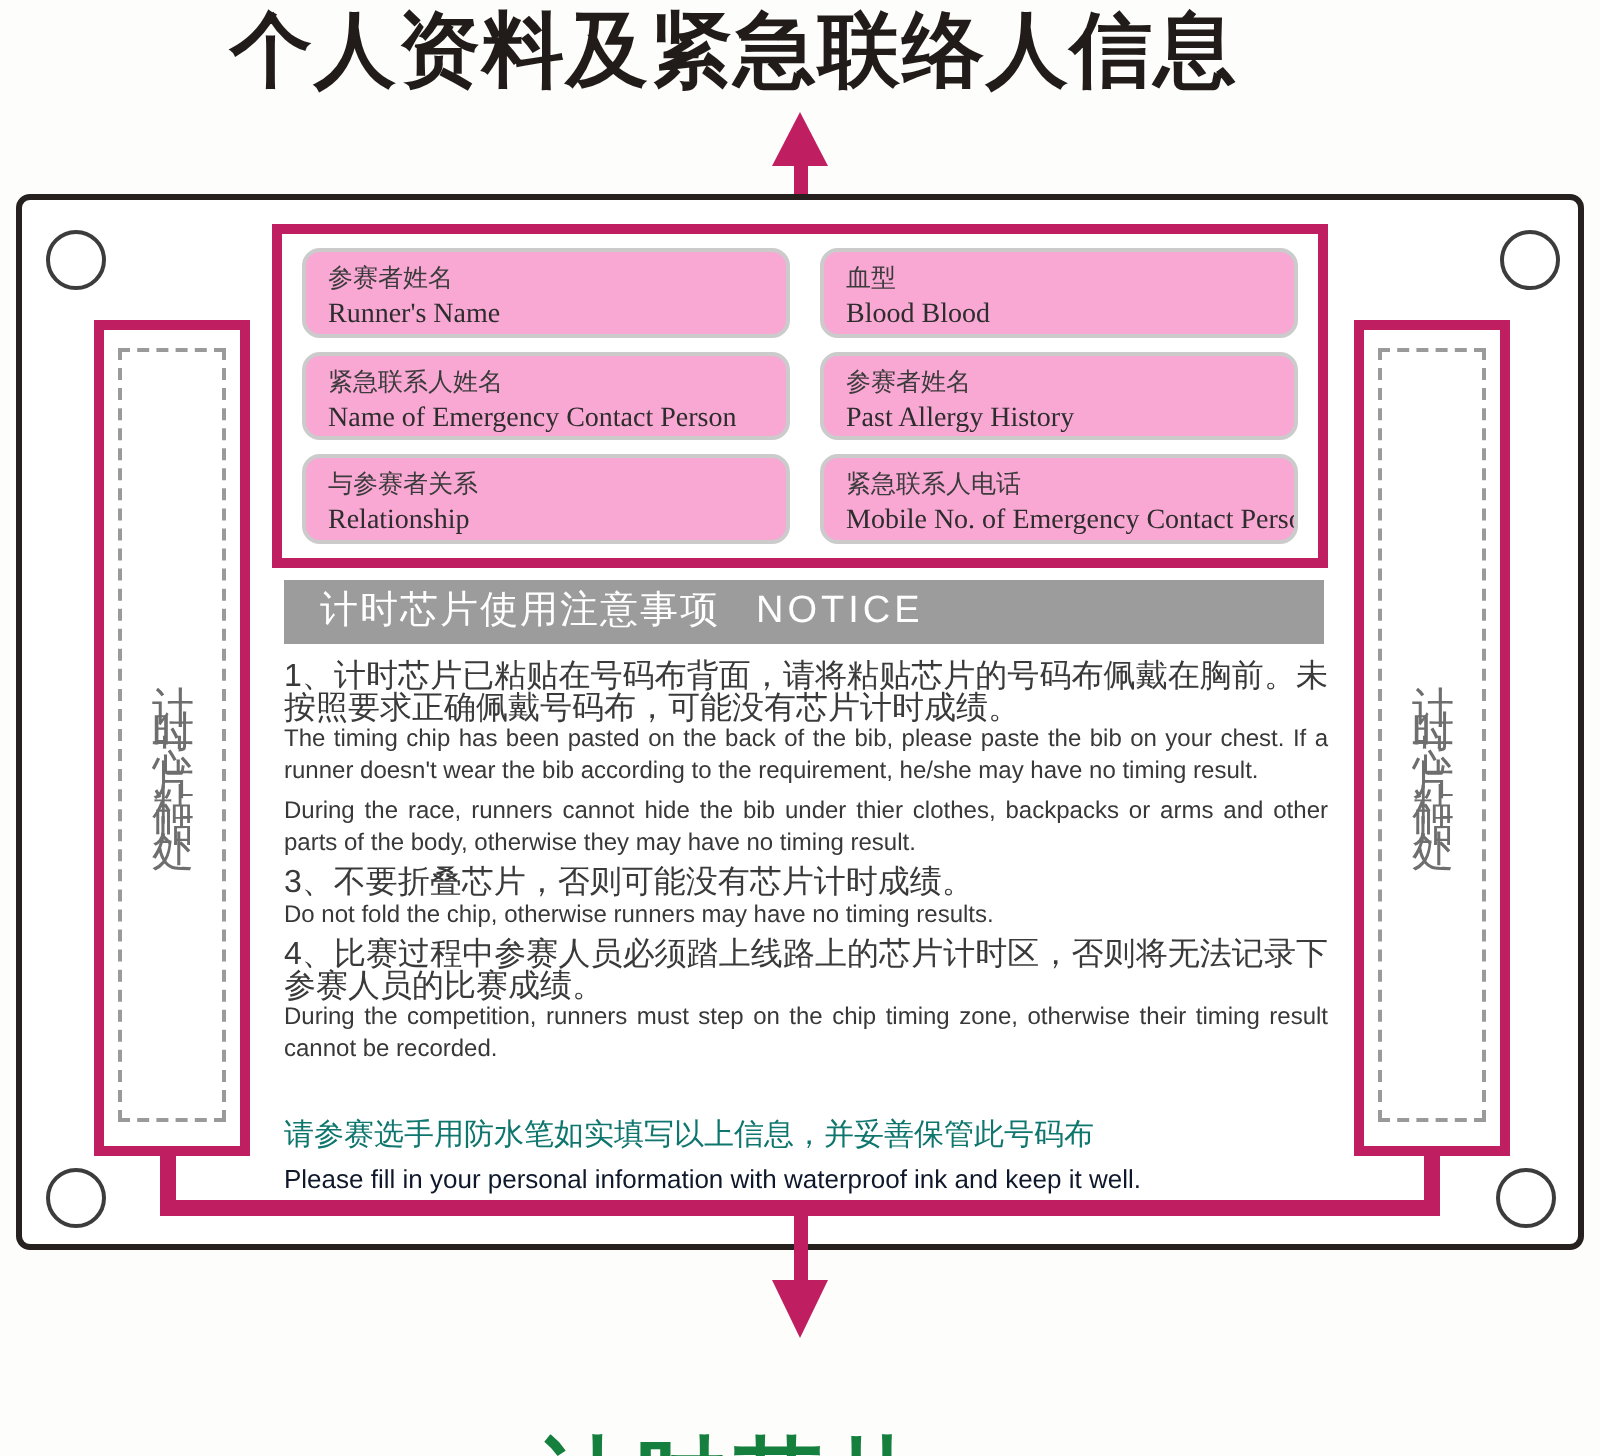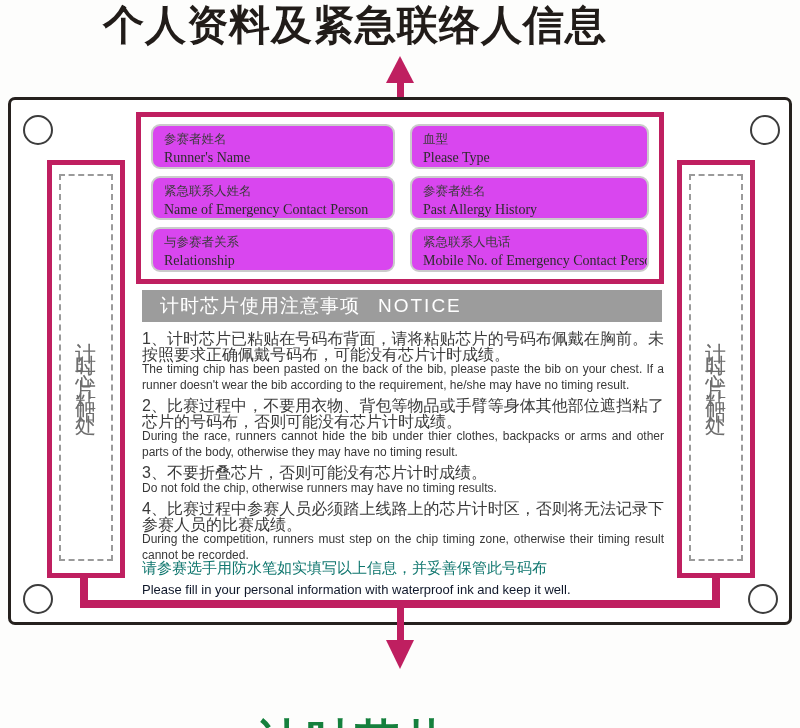--- a/index.html
+++ b/index.html
@@ -1,21 +1,21 @@
 <!DOCTYPE html>
 <html><head>
 <meta charset="utf-8">
 <style>
   html,body{margin:0;padding:0;}
   body{
     width:800px;height:728px;position:relative;background:#fdfdfc;
     font-family:"Liberation Sans","DejaVu Sans",sans-serif;
     -webkit-font-smoothing:antialiased;overflow:hidden;
   }
-  #stage{position:absolute;inset:0;width:710px;height:728px;}
+  #stage{position:absolute;inset:0;width:710px;height:728px;padding-left:24px;}
 
   .top-title{
     position:absolute;left:0;top:3px;width:100%;text-align:center;
     font-size:41px;font-weight:900;color:#211c19;letter-spacing:1px;line-height:1.1;
   }
   .bottom-title{
     position:absolute;left:0;top:716px;width:100%;text-align:center;
     font-size:44px;font-weight:900;color:#15803d;letter-spacing:5px;line-height:1.1;
   }
 
@@ -49,21 +49,21 @@
     font-size:21px;color:#6e6e6e;letter-spacing:12px;line-height:1;font-weight:500;
   }
 
   
   .form-box{
     position:absolute;left:125px;top:12px;width:528px;height:172px;
     border:5px solid #bf1f60;box-sizing:border-box;background:#fff;
     display:grid;grid-template-columns:244px 1fr;gap:7px 15px;padding:7px 10px;
   }
   .field{
-    border:2px solid #cbcbcb;border-radius:9px;background:#d946ef;
+    border:2px solid #cbcbcb;border-radius:9px;background:#f9a8d4;
     padding:4px 11px;box-sizing:border-box;overflow:hidden;
   }
   .field .zh{font-size:12.5px;color:#3b3b3b;line-height:18px;}
   .field .en{font-size:14px;color:#2d2d2d;line-height:20px;white-space:nowrap;font-family:Liberation Serif, serif;}
 
   
   .notice-bar{
     position:absolute;left:131px;top:190px;width:520px;height:32px;background:#9c9c9c;
     color:#ffffff;font-size:19px;line-height:32px;padding-left:18px;box-sizing:border-box;
     letter-spacing:1px;
@@ -128,21 +128,21 @@
       </div>
     </div>
 
     <div class="form-box">
       <div class="field">
         <div class="zh">参赛者姓名</div>
         <div class="en">Runner's Name</div>
       </div>
       <div class="field">
         <div class="zh">血型</div>
-        <div class="en">Please Type</div>
+        <div class="en">Blood Blood</div>
       </div>
       <div class="field">
         <div class="zh">紧急联系人姓名</div>
         <div class="en">Name of Emergency Contact Person</div>
       </div>
       <div class="field">
         <div class="zh">参赛者姓名</div>
         <div class="en">Past Allergy History</div>
       </div>
       <div class="field">
@@ -158,21 +158,20 @@
     <div class="notice-bar">
       <span>计时芯片使用注意事项</span><span class="en-part">NOTICE</span>
     </div>
 
     <div class="notice-text">
       <div class="para">
         <div class="zh">1、计时芯片已粘贴在号码布背面，请将粘贴芯片的号码布佩戴在胸前。未按照要求正确佩戴号码布，可能没有芯片计时成绩。</div>
         <div class="en">The timing chip has been pasted on the back of the bib, please paste the bib on your chest. If a runner doesn't wear the bib according to the requirement, he/she may have no timing result.</div>
       </div>
       <div class="para">
-        <div class="zh">2、比赛过程中，不要用衣物、背包等物品或手臂等身体其他部位遮挡粘了芯片的号码布，否则可能没有芯片计时成绩。</div>
         <div class="en">During the race, runners cannot hide the bib under thier clothes, backpacks or arms and other parts of the body, otherwise they may have no timing result.</div>
       </div>
       <div class="para">
         <div class="zh">3、不要折叠芯片，否则可能没有芯片计时成绩。</div>
         <div class="en">Do not fold the chip, otherwise runners may have no timing results.</div>
       </div>
       <div class="para">
         <div class="zh">4、比赛过程中参赛人员必须踏上线路上的芯片计时区，否则将无法记录下参赛人员的比赛成绩。</div>
         <div class="en">During the competition, runners must step on the chip timing zone, otherwise their timing result cannot be recorded.</div>
       </div>

